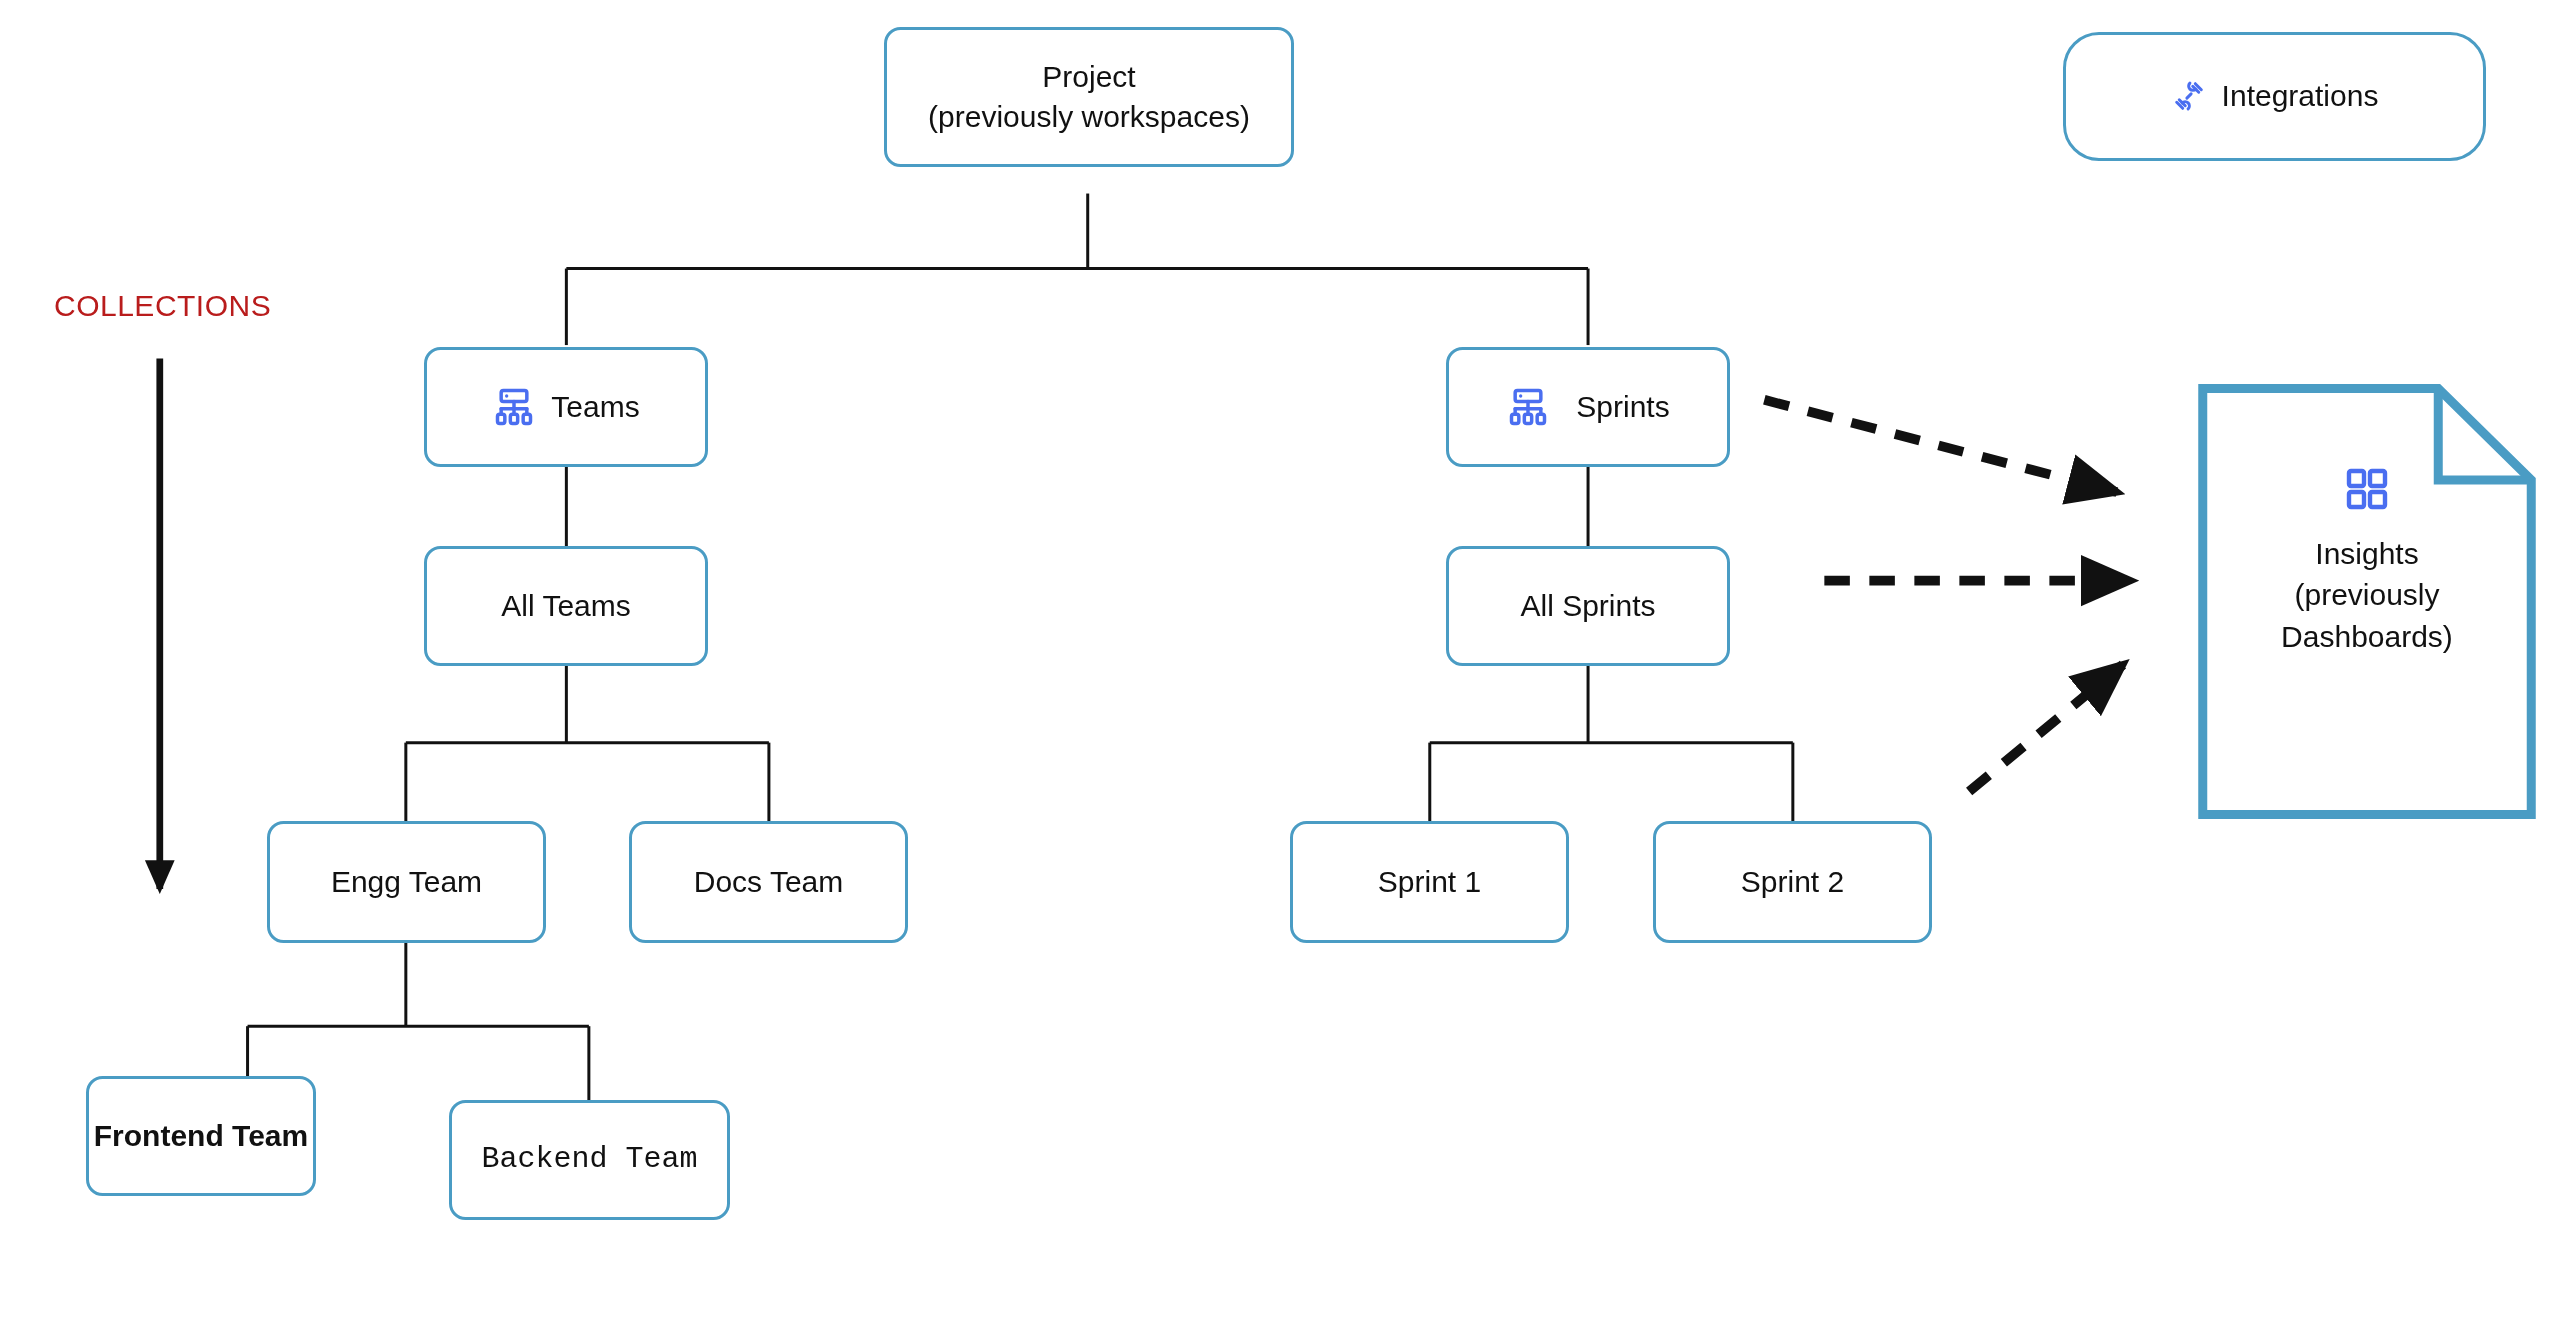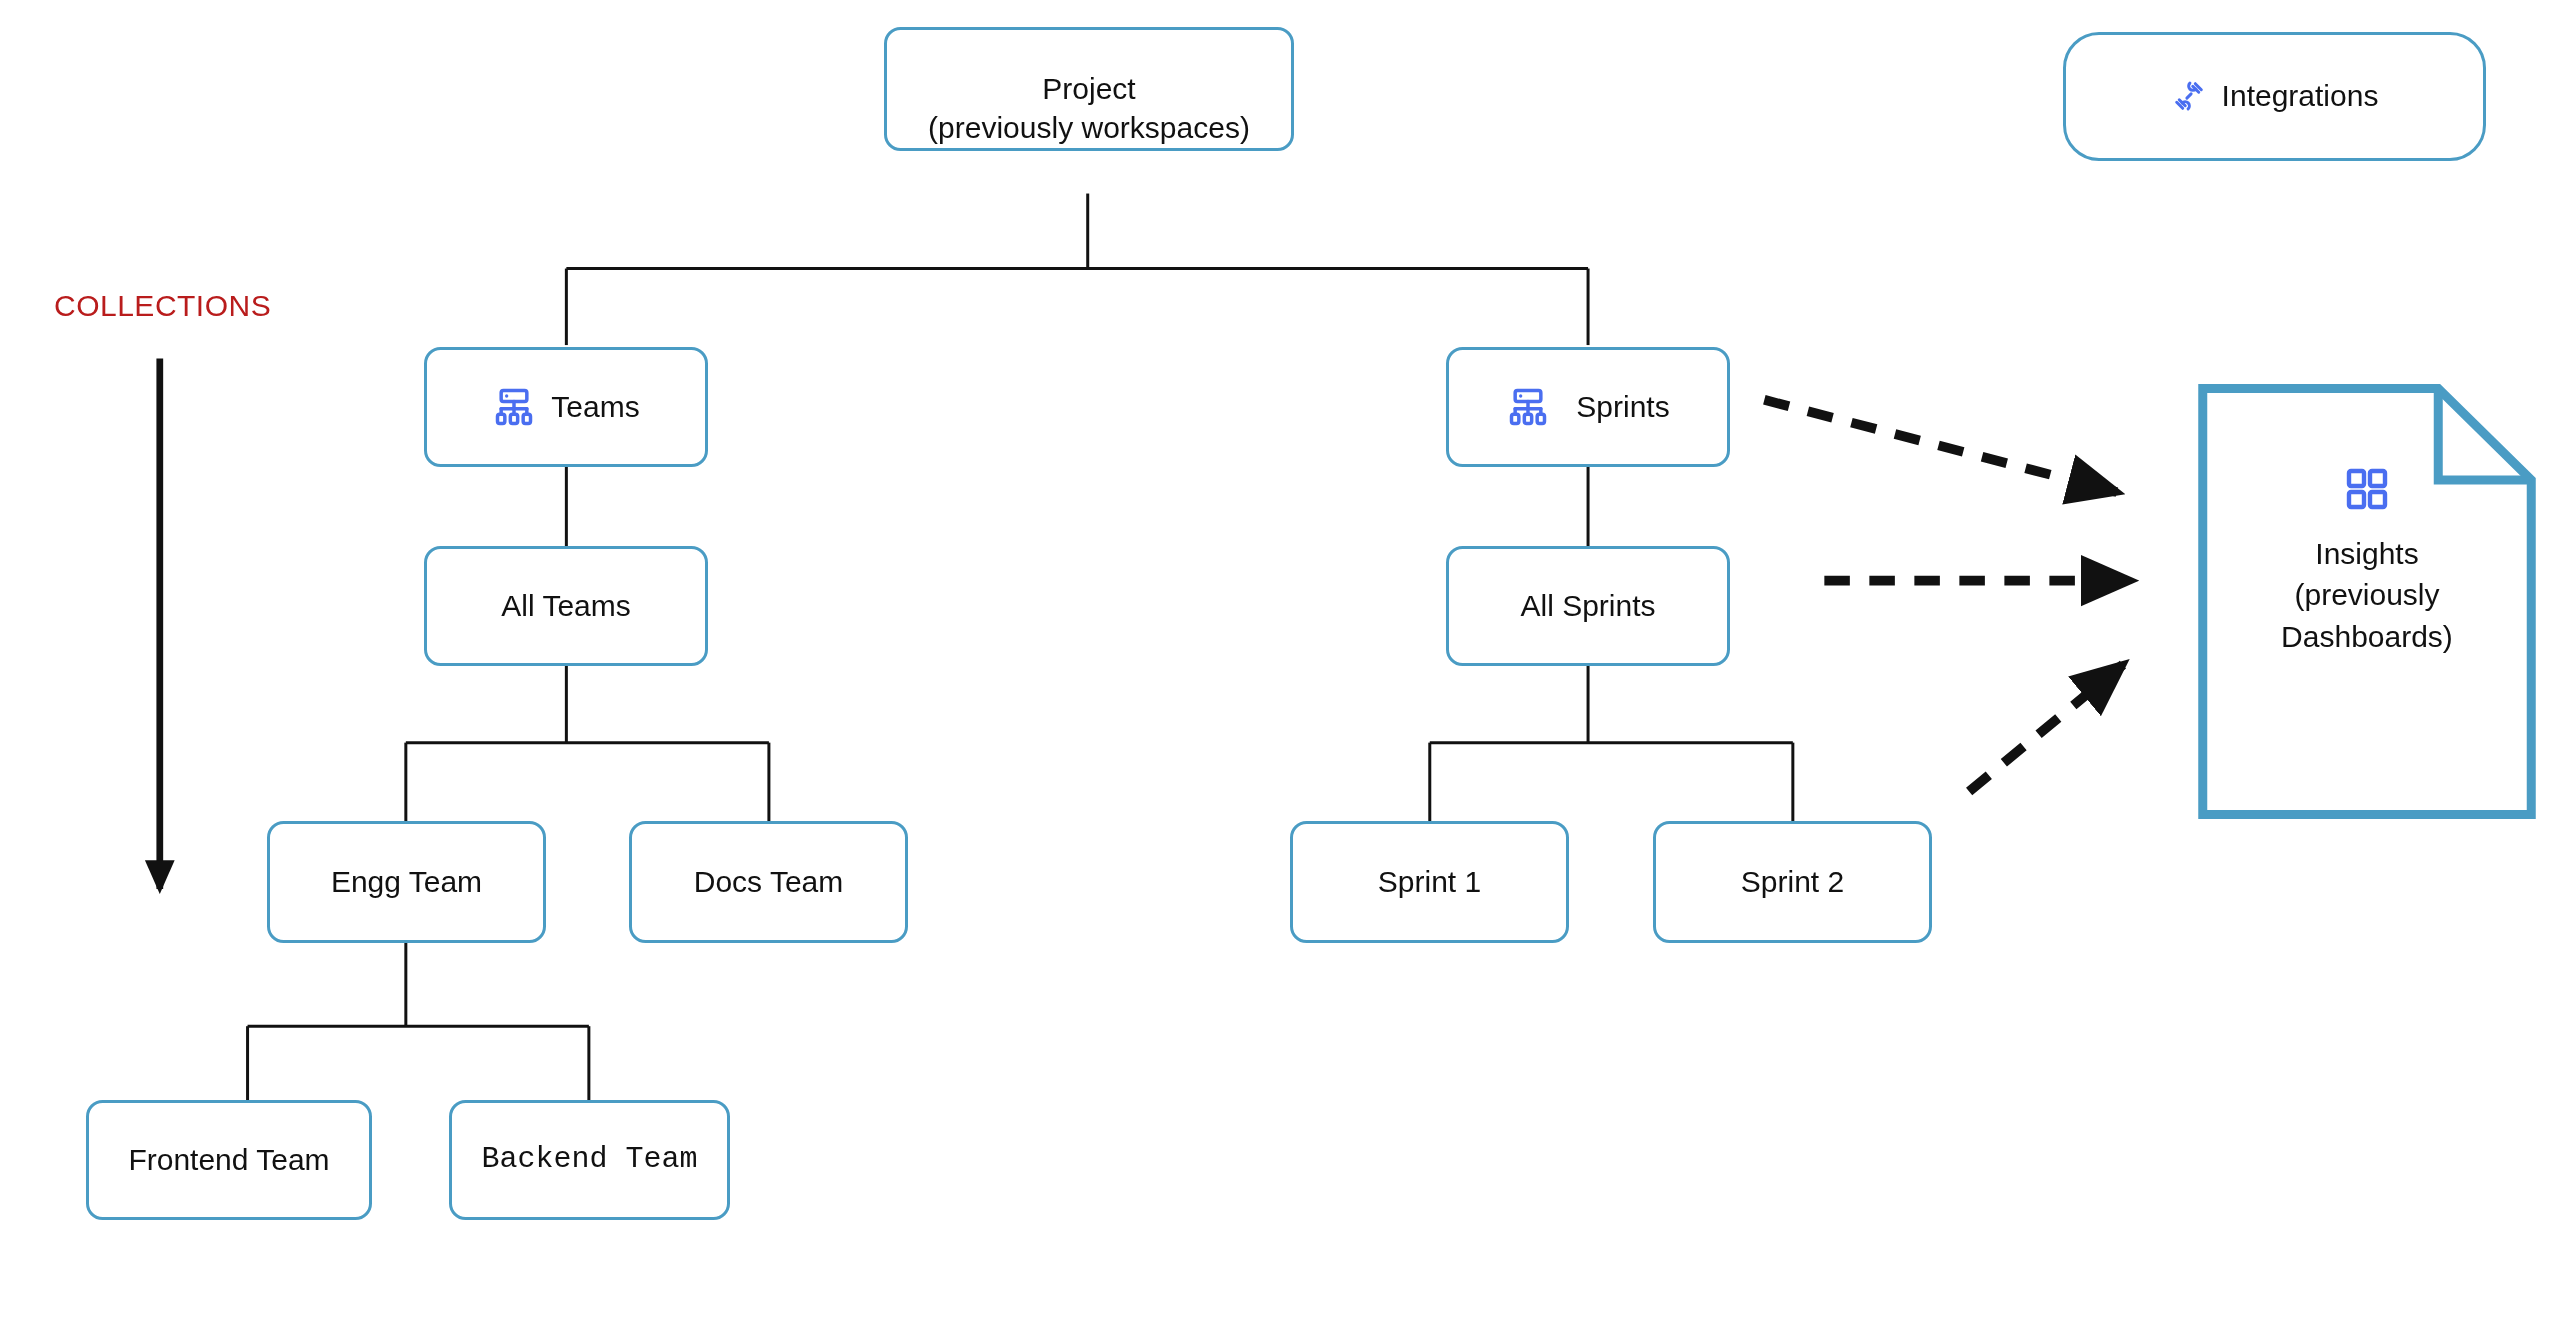--- a/index.html
+++ b/index.html
@@ -123,21 +123,21 @@
 
     <g stroke="#111111" stroke-width="13" fill="none" stroke-dasharray="34 26">
       <path d="M2352 533 L2822 656" marker-end="url(#arrow)"></path>
       <path d="M2432 774 L2840 774" marker-end="url(#arrow)"></path>
       <path d="M2625 1055 L2830 886" marker-end="url(#arrow)"></path>
     </g>
   </svg>
 
   <div class="section-label" style="left:54px; top:289px;">COLLECTIONS</div>
 
-  <div class="node" style="left:884px; top:27px; width:410px; height:124px;align-items:flex-end;">
+  <div class="node" style="left:884px; top:27px; width:410px; height:140px;">
     <span class="lbl">Project
 (previously workspaces)</span>
   </div>
 
   <div class="node pill" style="left:2031px; top:31.5px; width:423px; height:129px;margin-left:32px;">
     <span>
       <svg class="icon-svg" width="36" height="36" viewBox="0 0 24 24" fill="none" stroke="#4a6ef0" stroke-width="2" stroke-linecap="round" stroke-linejoin="round">
         <path d="M14.5 5.5 L18.5 9.5"></path>
         <path d="M16.2 3.8 L20.2 7.8"></path>
         <path d="M16.6 7.4 A2.8 2.8 0 1 1 12.6 3.4"></path>
@@ -203,21 +203,21 @@
   </div>
 
   <div class="node" style="left:1290px; top:821px; width:279px; height:122px;">
     <span class="lbl">Sprint 1</span>
   </div>
 
   <div class="node" style="left:1653px; top:821px; width:279px; height:122px;">
     <span class="lbl">Sprint 2</span>
   </div>
 
-  <div class="node" style="left:86px; top:1100px; width:286px; height:120px;">
+  <div class="node" style="left:86px; top:1076px; width:230px; height:120px;font-weight:bold;">
     <span class="lbl">Frontend Team</span>
   </div>
 
   <div class="node" style="left:449px; top:1100px; width:281px; height:120px;font-family:Liberation Mono, monospace;">
     <span class="lbl">Backend Team</span>
   </div>
 
   <div class="doc-node" style="left:2198px; top:384px; width:338px; height:435px;">
     <svg class="icon-svg" width="338" height="435" viewBox="0 0 450 580" xmlns="http://www.w3.org/2000/svg">
       <path d="M6 6 L320 6 L444 128 L444 574 L6 574 Z" fill="#ffffff" stroke="#4a9cc4" stroke-width="12" stroke-linejoin="miter"></path>

